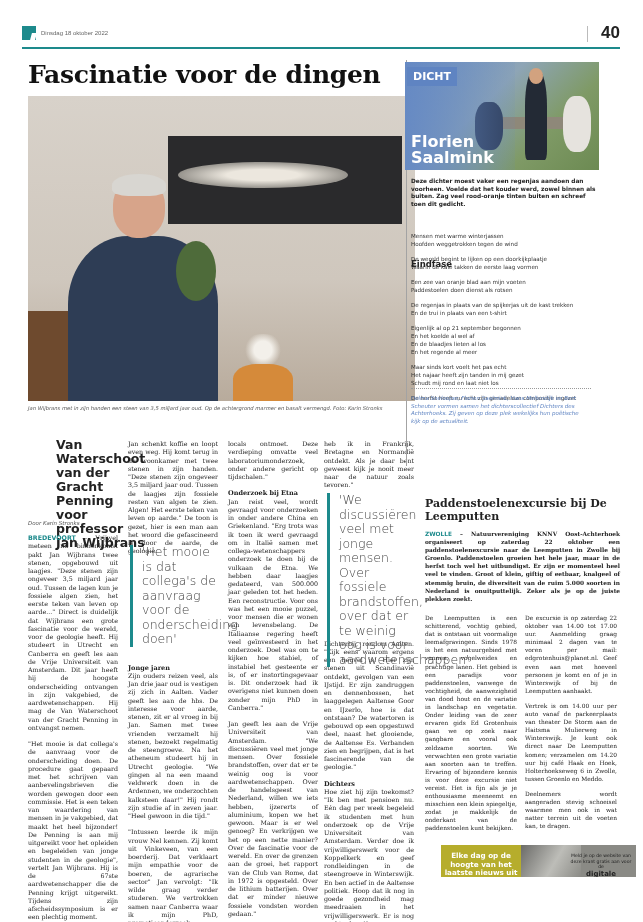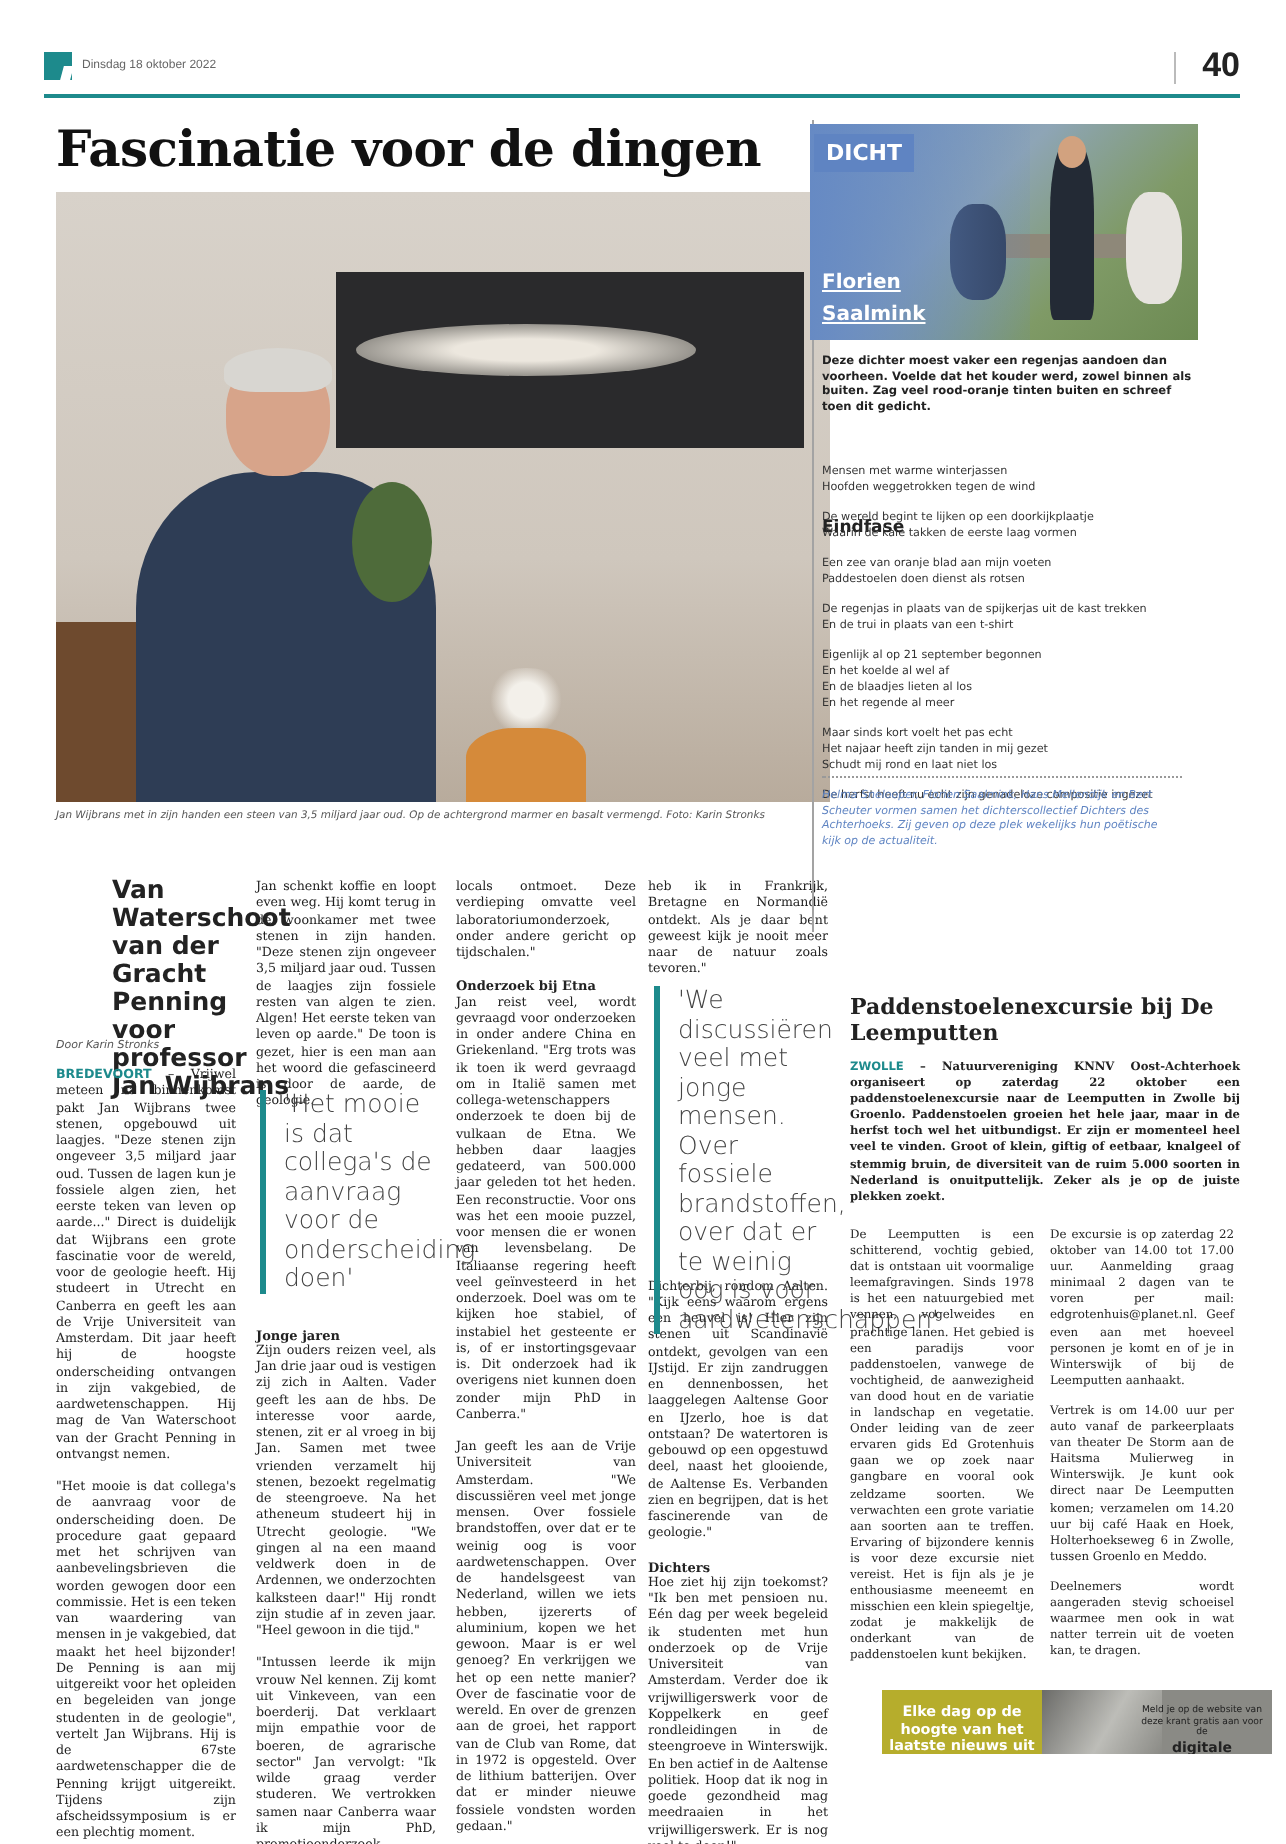--- a/index.html
+++ b/index.html
@@ -46,21 +46,21 @@
 
   .sidebar { position: absolute; left: 406px; top: 60px; width: 192px; height: 406px; border-left: 1px solid #a3a3a3; }
   .dicht-photo { position: absolute; left: -2px; top: 2px; width: 194px; height: 108px; background: linear-gradient(135deg, #7797c2 0%, #8ea5b6 40%, #7f9a66 70%, #6c8a52 100%); overflow: hidden; }
   .dicht-photo .fade { position: absolute; left: 0; top: 0; width: 110px; height: 108px; background: linear-gradient(90deg, rgba(101,137,196,0.95), rgba(101,137,196,0.1)); }
   .dicht-photo .table { position: absolute; left: 70px; top: 55px; width: 110px; height: 12px; background: #8e8879; }
   .dicht-photo .p1 { position: absolute; left: 120px; top: 8px; width: 22px; height: 90px; border-radius: 40% 40% 10% 10%; background: #232a35; }
   .dicht-photo .p1h { position: absolute; left: 124px; top: 6px; width: 14px; height: 16px; border-radius: 50%; background: #d2a27f; }
   .dicht-photo .p2 { position: absolute; left: 70px; top: 40px; width: 28px; height: 48px; border-radius: 40%; background: #2b3954; }
   .dicht-photo .p3 { position: absolute; left: 158px; top: 34px; width: 28px; height: 56px; border-radius: 40%; background: #e6e3de; }
   .dicht-tag { position: absolute; left: 2px; top: 5px; padding: 3px 6px; background: #5f84c2; color: #fff; font-family: "DejaVu Sans", sans-serif; font-weight: bold; font-size: 11px; }
-  .dicht-name { position: absolute; left: 6px; top: 72px; color: #fff; font-family: "DejaVu Sans", sans-serif; font-weight: bold; font-size: 10px; line-height: 16px; text-decoration: underline; }
+  .dicht-name { position: absolute; left: 6px; top: 72px; color: #fff; font-family: "DejaVu Sans", sans-serif; font-weight: bold; font-size: 16px; line-height: 16px; }
   .dicht-intro { position: absolute; left: 4px; top: 118px; width: 186px; font-family: "DejaVu Sans", sans-serif; font-weight: bold; font-size: 5.8px; line-height: 7.5px; color: #222; }
   .poem-title { position: absolute; left: 4px; top: 157px; font-family: "DejaVu Sans", sans-serif; font-weight: bold; font-size: 8.5px; color: #222; margin-top: 42px; }
   .poem { position: absolute; left: 4px; top: 172px; width: 188px; font-family: "DejaVu Sans", sans-serif; font-size: 5.6px; line-height: 8px; color: #333; }
   .poem .stanza { margin-bottom: 7px; }
   .poem .line { display: block; white-space: nowrap; }
   .dots { position: absolute; left: 4px; top: 328px; width: 180px; border-top: 1px dotted #999; }
   .credit { position: absolute; left: 4px; top: 335px; width: 175px; font-family: "DejaVu Sans", sans-serif; font-style: italic; font-size: 5.5px; line-height: 7.5px; color: #5f84c2; }
 
   .art2-title { position: absolute; left: 425px; top: 497px; width: 200px; font-family: "DejaVu Serif", serif; font-size: 11px; line-height: 13px; color: #222; }
   .art2-lead { position: absolute; left: 425px; top: 530px; width: 195px; font-family: "DejaVu Serif", serif; font-weight: bold; font-size: 5.8px; line-height: 8.1px; color: #222; text-align: justify; }

